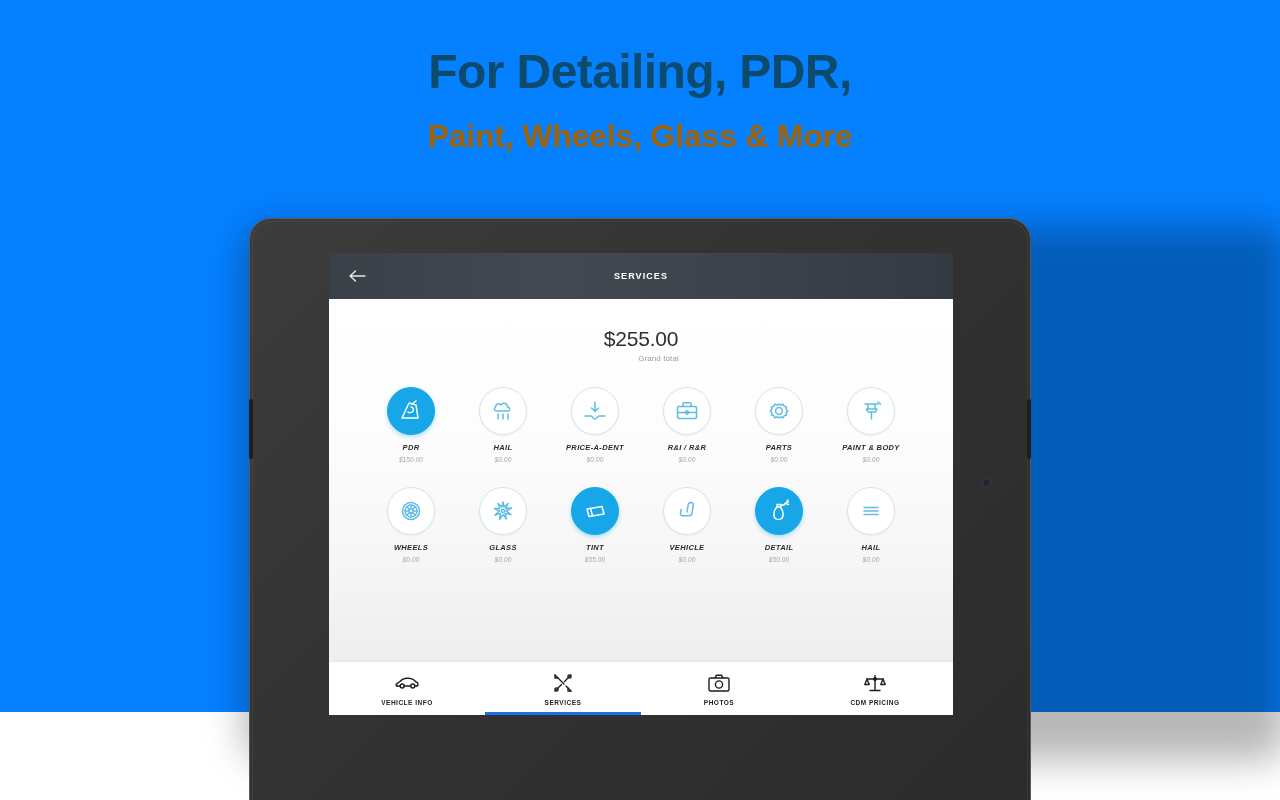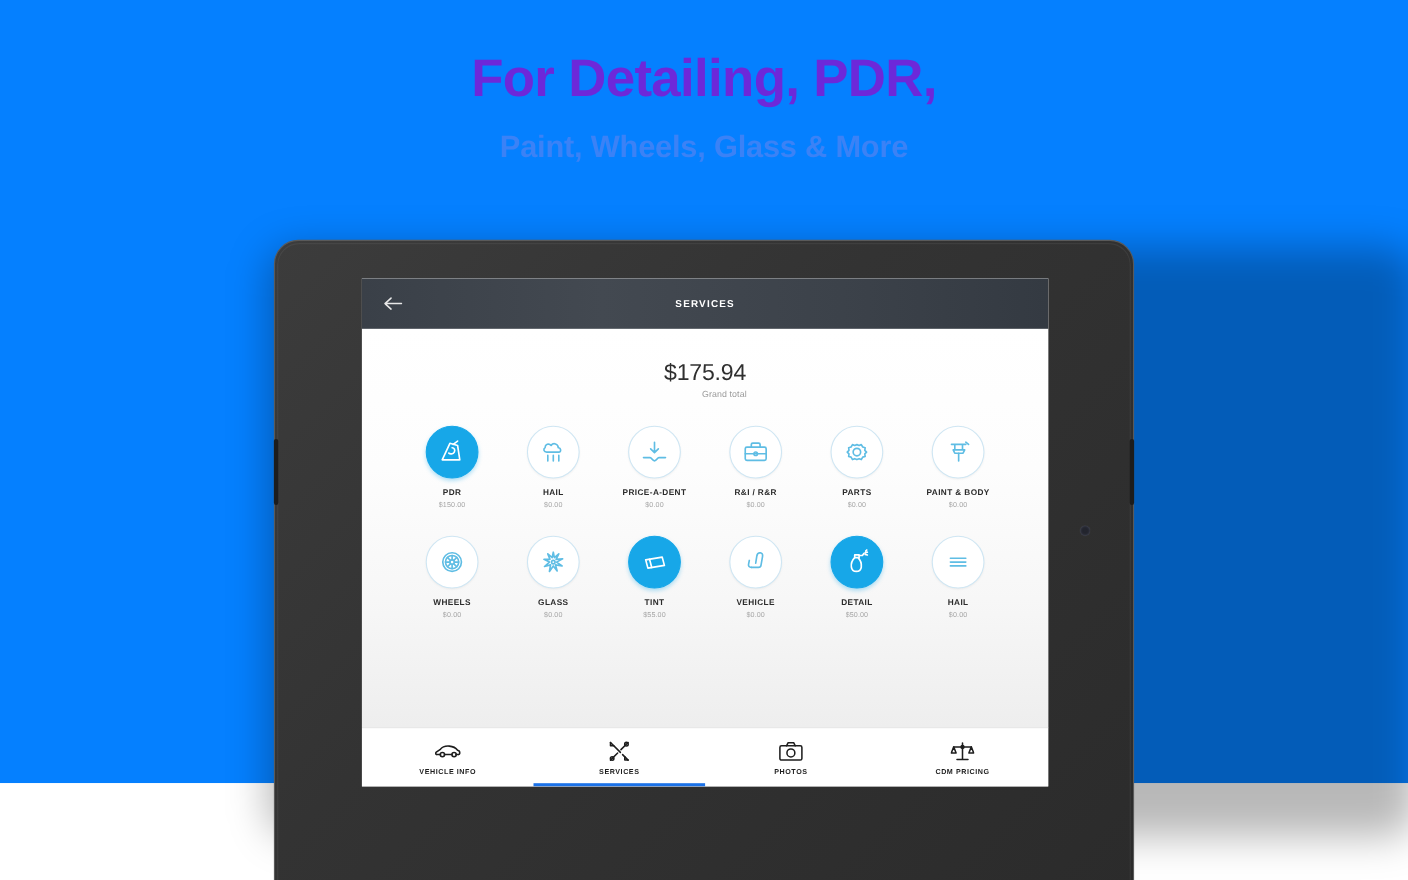--- a/index.html
+++ b/index.html
@@ -20,26 +20,26 @@
     position:absolute; left:0; top:712px; width:1280px; height:88px;
     background:#ffffff;
   }
 
   
   .headline-wrap{
     position:absolute; left:0; top:48px; width:1280px;
     text-align:center; z-index:6;
   }
   .headline{
-    font-size:48px; font-weight:bold; color:#6d28d9;
+    font-size:48px; font-weight:bold; color:#0c4a6e;
     letter-spacing:-0.6px; line-height:1.0;
     font-family:"Liberation Sans", sans-serif;
   }
   .subheadline{
-    font-size:28px; font-weight:bold; color:#3b82f6;
+    font-size:32px; font-weight:bold; color:#a16207;
     letter-spacing:-0.2px; margin-top:22px;
     font-family:"Liberation Sans", sans-serif;
   }
 
   
   .device-shadow{
     position:absolute; left:243px; top:225px; width:1044px; height:536px;
     border-radius:26px;
     background:rgba(0,0,0,0.28);
     filter:blur(18px);
@@ -117,20 +117,21 @@
     display:flex; flex-direction:column; gap:24px;
     align-items:center;
   }
   .grid-row{
     display:flex; justify-content:center; gap:22px;
   }
   .service{
     width:70px;
     display:flex; flex-direction:column; align-items:center;
     cursor:pointer;
+    font-style:italic;
   }
   .service-circle{
     width:48px; height:48px; border-radius:50%;
     display:flex; align-items:center; justify-content:center;
     background:#ffffff;
     border:1px solid #cfe6f3;
     box-shadow:0 1px 2px rgba(0,0,0,0.05);
   }
   .service.active .service-circle{
     background:#17a7e8;
@@ -207,21 +208,21 @@
         <svg width="18" height="14" viewBox="0 0 18 14">
           <path d="M17 7 H2 M7.5 2 L2 7 L7.5 12" fill="none" stroke="#e8e8e8" stroke-width="1.4" stroke-linecap="round" stroke-linejoin="round"></path>
         </svg>
       </div>
       <div class="appbar-title">SERVICES</div>
     </div>
 
     <div class="content">
 
       <div class="total-wrap">
-        <div class="total-amount">$175.94</div>
+        <div class="total-amount">$255.00</div>
         <div class="total-label">Grand total</div>
       </div>
 
       <div class="grid">
 
         <div class="grid-row">
 
           <div class="service active">
             <div class="service-circle">
               <svg width="26" height="26" viewBox="0 0 26 26">

